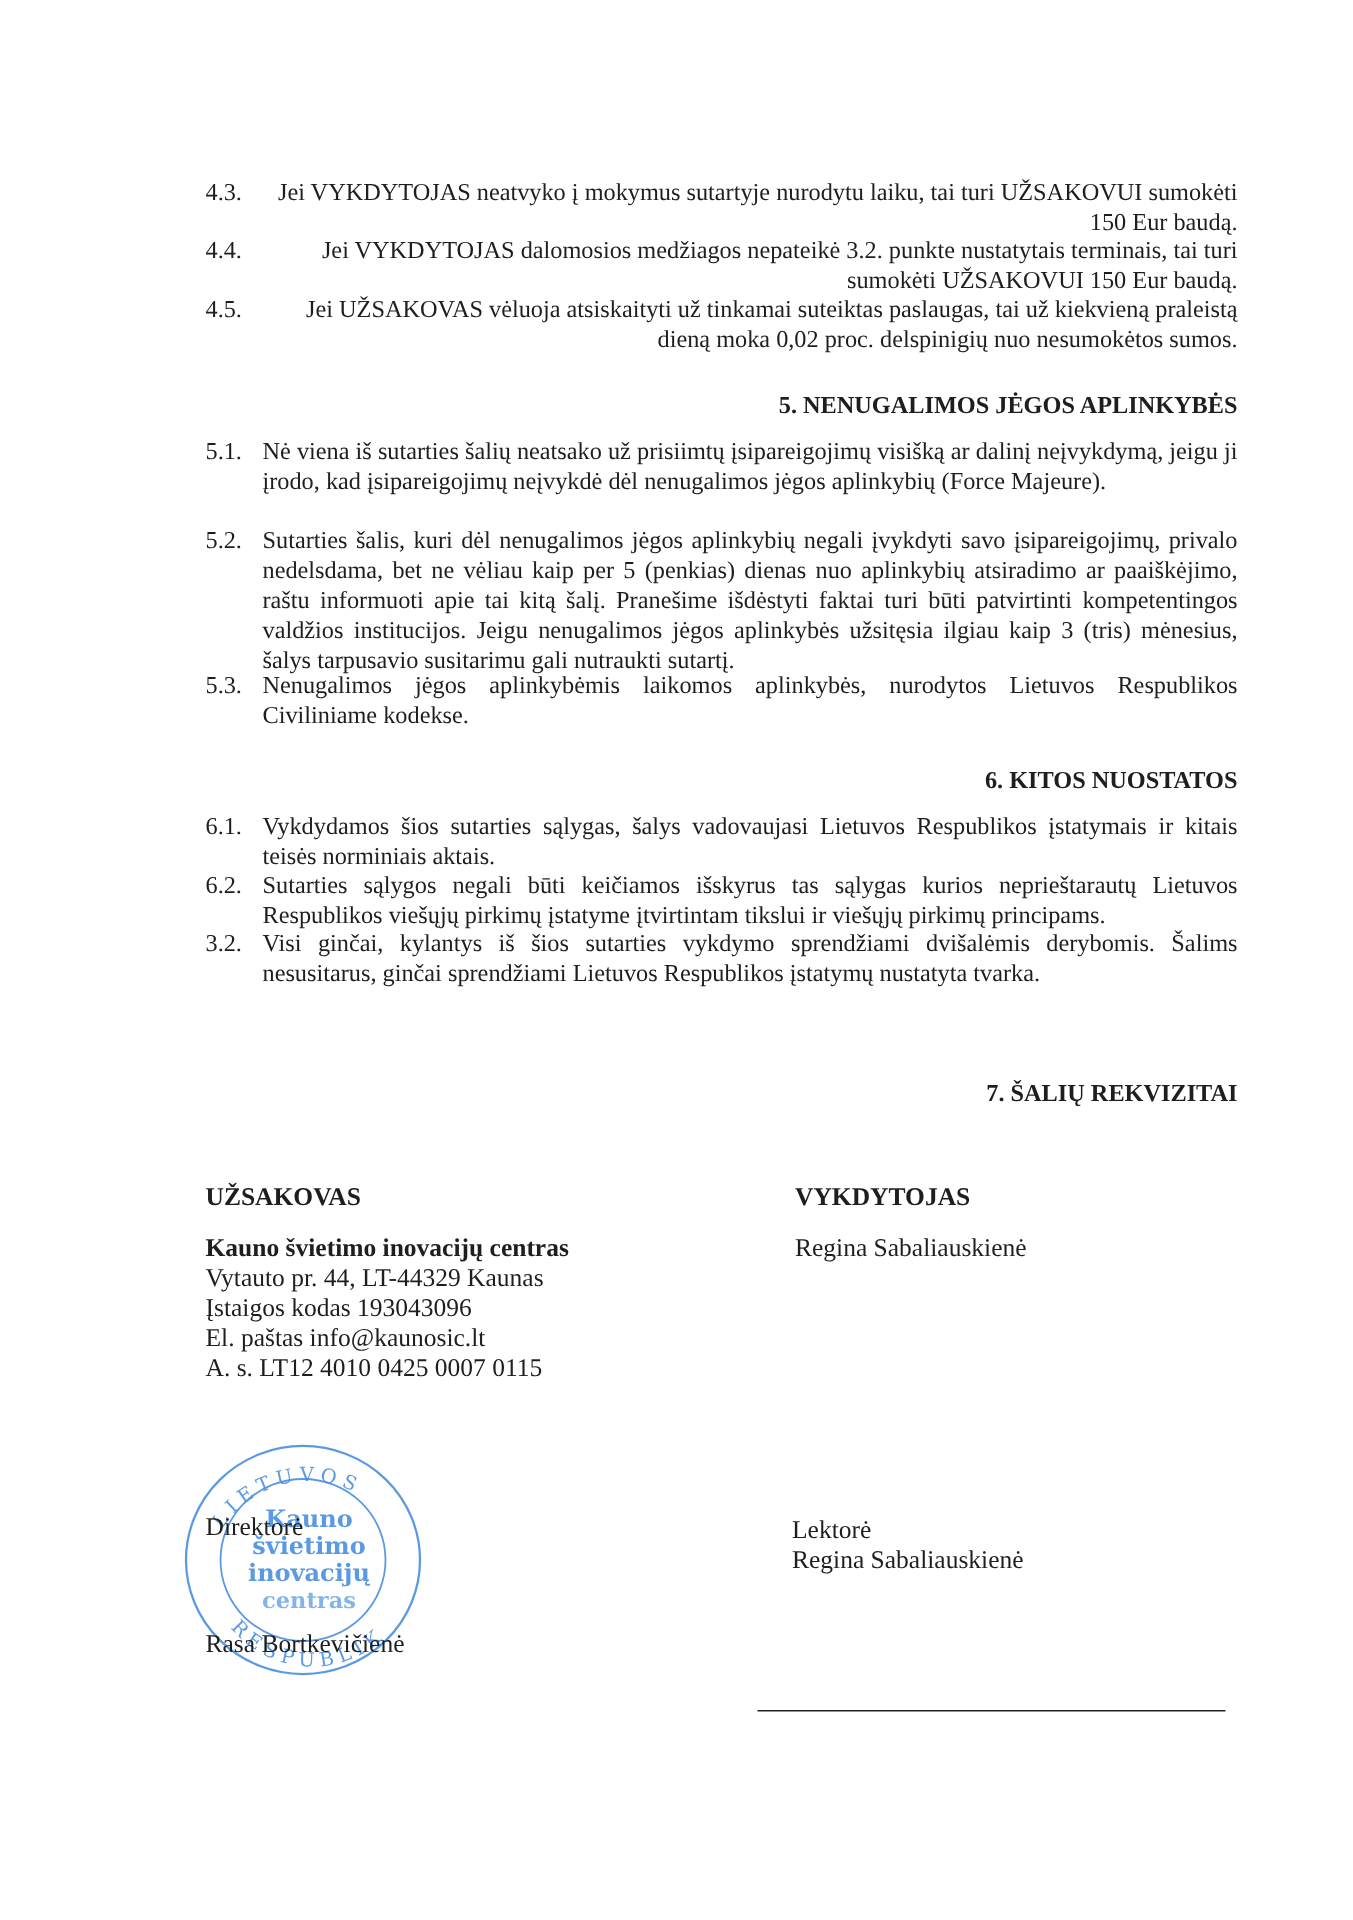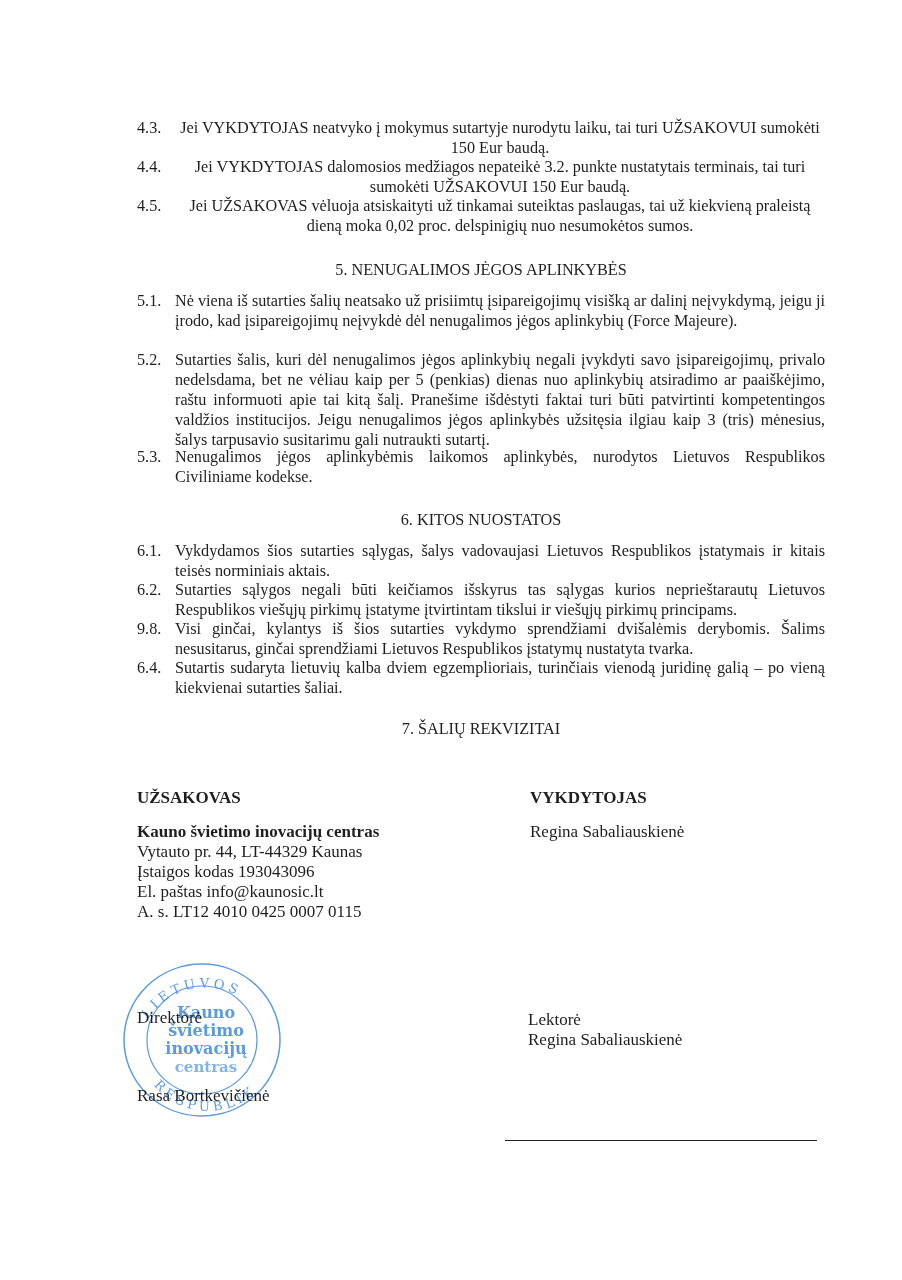--- a/index.html
+++ b/index.html
@@ -8,24 +8,24 @@
       font-family: "Liberation Serif", "DejaVu Serif", serif;
       color: #1e1e1e;
     }
     .page { position: absolute; left: 0; top: 0; width: 902px; height: 1079px; }
     .clause {
       position: absolute; left: 137px; width: 688px;
       font-size: 16.2px; line-height: 20px;
     }
     .clause .num { position: absolute; left: 0; top: 0; width: 38px; }
     .clause .txt { display: block; margin-left: 38px; text-align: justify; }
-    .clause .txt.nj { text-align: center; }
+    .clause .txt.nj { text-align: right; }
     .heading {
-      position: absolute; left: 137px; width: 688px; text-align: center;
-      font-weight: normal; font-size: 16.2px; line-height: 20px;
+      position: absolute; left: 137px; width: 688px; text-align: right;
+      font-weight: bold; font-size: 16.2px; line-height: 20px;
     }
     .col { position: absolute; font-size: 17px; line-height: 20px; }
     .col .b { font-weight: bold; }
     .col .line { display: block; white-space: nowrap; }
     .sign-line {
       position: absolute; left: 505px; top: 1140px; width: 312px; height: 0;
       border-top: 1.5px solid #222;
     }
     .stamp { position: absolute; left: 110px; top: 958px; width: 180px; height: 160px; }
   </style>
@@ -64,26 +64,22 @@
   <div class="heading" style="top:510px">6. KITOS NUOSTATOS</div>
   <div class="clause" style="top:541px">
     <span class="num">6.1.</span>
     <span class="txt">Vykdydamos šios sutarties sąlygas, šalys vadovaujasi Lietuvos Respublikos įstatymais ir kitais teisės norminiais aktais.</span>
   </div>
   <div class="clause" style="top:580px">
     <span class="num">6.2.</span>
     <span class="txt">Sutarties sąlygos negali būti keičiamos išskyrus tas sąlygas kurios neprieštarautų Lietuvos Respublikos viešųjų pirkimų įstatyme įtvirtintam tikslui ir viešųjų pirkimų principams.</span>
   </div>
   <div class="clause" style="top:619px">
-    <span class="num">9.8.</span>
+    <span class="num">3.2.</span>
     <span class="txt">Visi ginčai, kylantys iš šios sutarties vykdymo sprendžiami dvišalėmis derybomis. Šalims nesusitarus, ginčai sprendžiami Lietuvos Respublikos įstatymų nustatyta tvarka.</span>
-  </div>
-  <div class="clause" style="top:658px">
-    <span class="num">6.4.</span>
-    <span class="txt">Sutartis sudaryta lietuvių kalba dviem egzemplioriais, turinčiais vienodą juridinę galią – po vieną kiekvienai sutarties šaliai.</span>
   </div>
 
   <div class="heading" style="top:719px">7. ŠALIŲ REKVIZITAI</div>
 
   <div class="col" style="left:137px; top:788px">
     <span class="b line">UŽSAKOVAS</span>
   </div>
   <div class="col" style="left:137px; top:822px">
     <span class="b line">Kauno švietimo inovacijų centras</span>
     <span class="line">Vytauto pr. 44, LT-44329 Kaunas</span>

